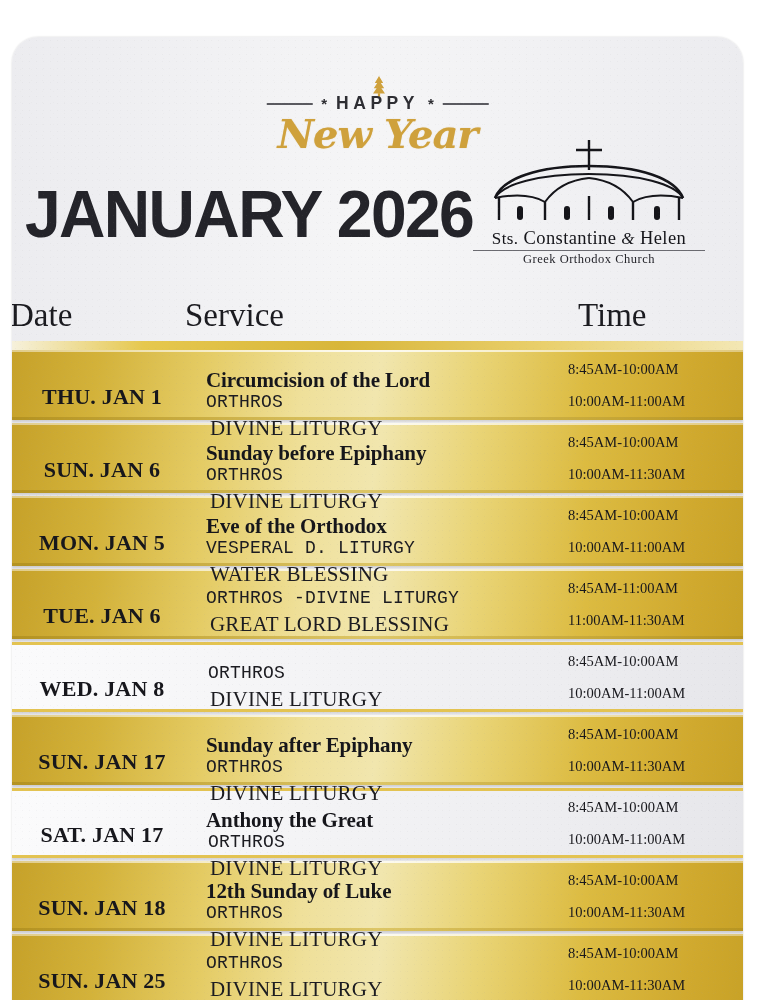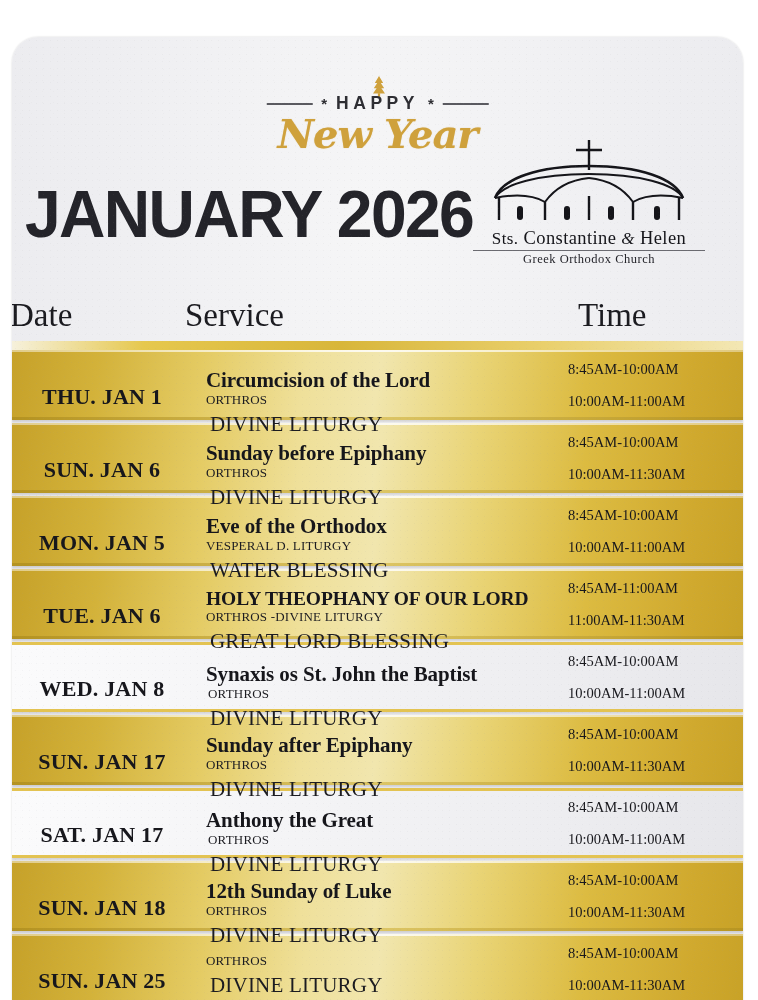--- a/index.html
+++ b/index.html
@@ -152,22 +152,22 @@
     color:#17171c; letter-spacing:.2px; white-space:nowrap;
   }
   .c-serv{ left:194px; top:6px; width:370px;margin-top:13px; }
   .c-serv .ttl{
     font-family:"Liberation Serif", serif;
     font-weight:bold; font-size:21px; color:#16161b;
     line-height:1.08; letter-spacing:-.1px; white-space:nowrap;
   }
   .c-serv .ttl.caps{ font-size:19.5px; }
   .c-serv .sub1{
-    font-family:Liberation Serif, serif;
-    font-size:13px; color:#1c1c21; letter-spacing:.2px;
+    font-family:Liberation Mono, monospace;
+    font-size:18px; color:#1c1c21; letter-spacing:.2px;
     margin-top:0px; white-space:nowrap;
   }
   .c-serv .sub2{
     font-family:"Liberation Serif", serif;
     font-size:21px; color:#1c1c21; letter-spacing:.2px;
     margin-top:4px; margin-left:4px; white-space:nowrap;
   }
   .c-time{
     left:556px; top:0; width:165px; height:100%;
     display:flex; flex-direction:column; justify-content:center; gap:15px;
@@ -284,34 +284,32 @@
         </div>
         <div class="cell c-time">
           <div>8:45AM-10:00AM</div>
           <div>10:00AM-11:00AM</div>
         </div>
       </div>
       <div class="row gold">
         <div class="bar"></div>
         <div class="cell c-date">TUE. JAN 6</div>
         <div class="cell c-serv">
-          <div class="ttl caps">HOLY THEOPHANY OF OUR LORD</div>
           <div class="sub1">ORTHROS -DIVINE LITURGY</div>
           <div class="sub2">GREAT LORD BLESSING</div>
         </div>
         <div class="cell c-time">
           <div>8:45AM-11:00AM</div>
           <div>11:00AM-11:30AM</div>
         </div>
       </div>
       <div class="row white">
         <div class="bar"></div>
         <div class="cell c-date">WED. JAN 8</div>
         <div class="cell c-serv">
-          <div class="ttl">Synaxis os St. John the Baptist</div>
           <div class="sub1">ORTHROS</div>
           <div class="sub2">DIVINE LITURGY</div>
         </div>
         <div class="cell c-time">
           <div>8:45AM-10:00AM</div>
           <div>10:00AM-11:00AM</div>
         </div>
       </div>
       <div class="row gold">
         <div class="bar"></div>

